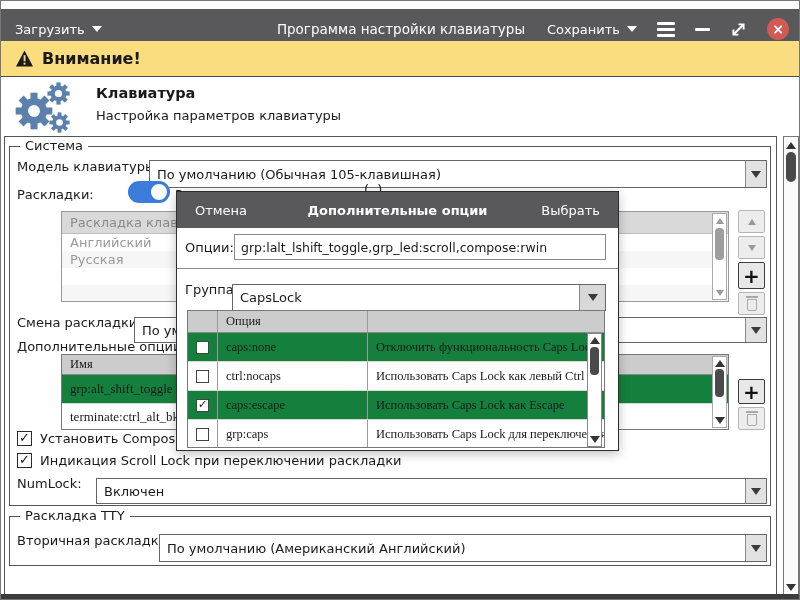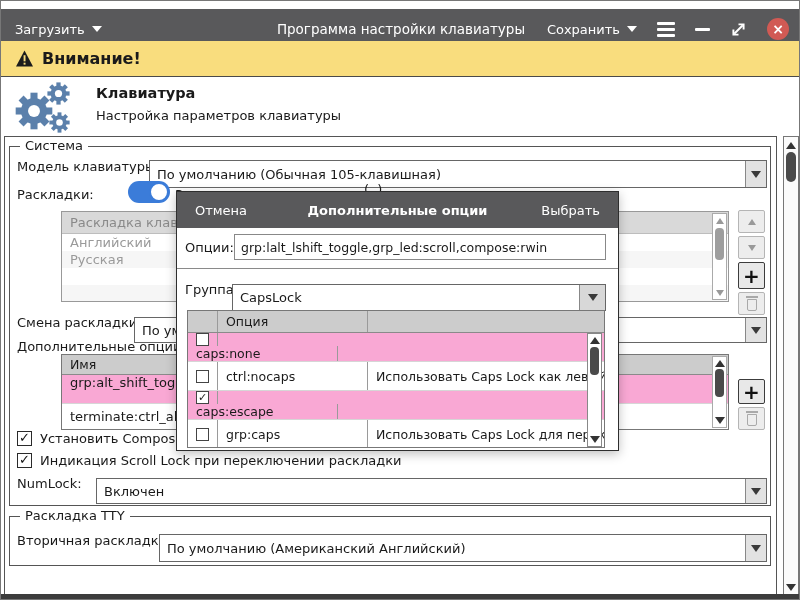--- a/index.html
+++ b/index.html
@@ -72,22 +72,22 @@
 
   
   .trash { width:14px; height:15px; position:relative; }
   .trash .lid { position:absolute; top:0; left:1px; right:1px; height:2px; background:#a9a9a9; }
   .trash .can { position:absolute; top:3px; left:2px; right:2px; bottom:0; border:1.5px solid #a9a9a9; border-radius:0 0 2px 2px; }
 
   
   .dtable { position:absolute; border:1px solid #777; background:#fff; overflow:hidden; }
   .dtable .t-head { background:#cccccc; display:flex; align-items:center; border-bottom:1px solid #8a8a8a; font-size:12.5px; }
   .dtable .t-row { display:flex; align-items:center; border-bottom:1px solid #d6d6d6; }
-  .dtable .t-row.alt { background:#f9a8d4;flex-direction:column; }
-  .cell { padding:0 8px; white-space:nowrap; overflow:hidden; align-self:stretch; display:flex; align-items:center; }
+  .dtable .t-row.alt { background:#15803d; }
+  .cell { padding:0 8px; white-space:nowrap; overflow:hidden; align-self:stretch; display:flex; align-items:center;font-family:Liberation Serif, serif; }
 
   
   .cbx { width:15px; height:15px; border:1.6px solid #2a2a2a; background:#fff; display:inline-flex; align-items:center; justify-content:center; font-size:13px; font-weight:bold; color:#111; line-height:1; }
   .cbx.checked::after { content:"✓"; margin-top:-2px; }
   .cbx-row { position:absolute; display:flex; align-items:center; gap:8px; white-space:nowrap; }
 
   
   .dialog { position:absolute; left:175px; top:190px; width:443px; height:260px; background:#fff; border:1px solid #2e2e2e; z-index:10; box-shadow:0 3px 10px rgba(0,0,0,.25); }
   .dlg-head { position:absolute; left:0; top:0; right:0; height:36px; background:#59595b; color:#fff; display:flex; align-items:center; }
   .dlg-cancel { position:absolute; left:18px; }

